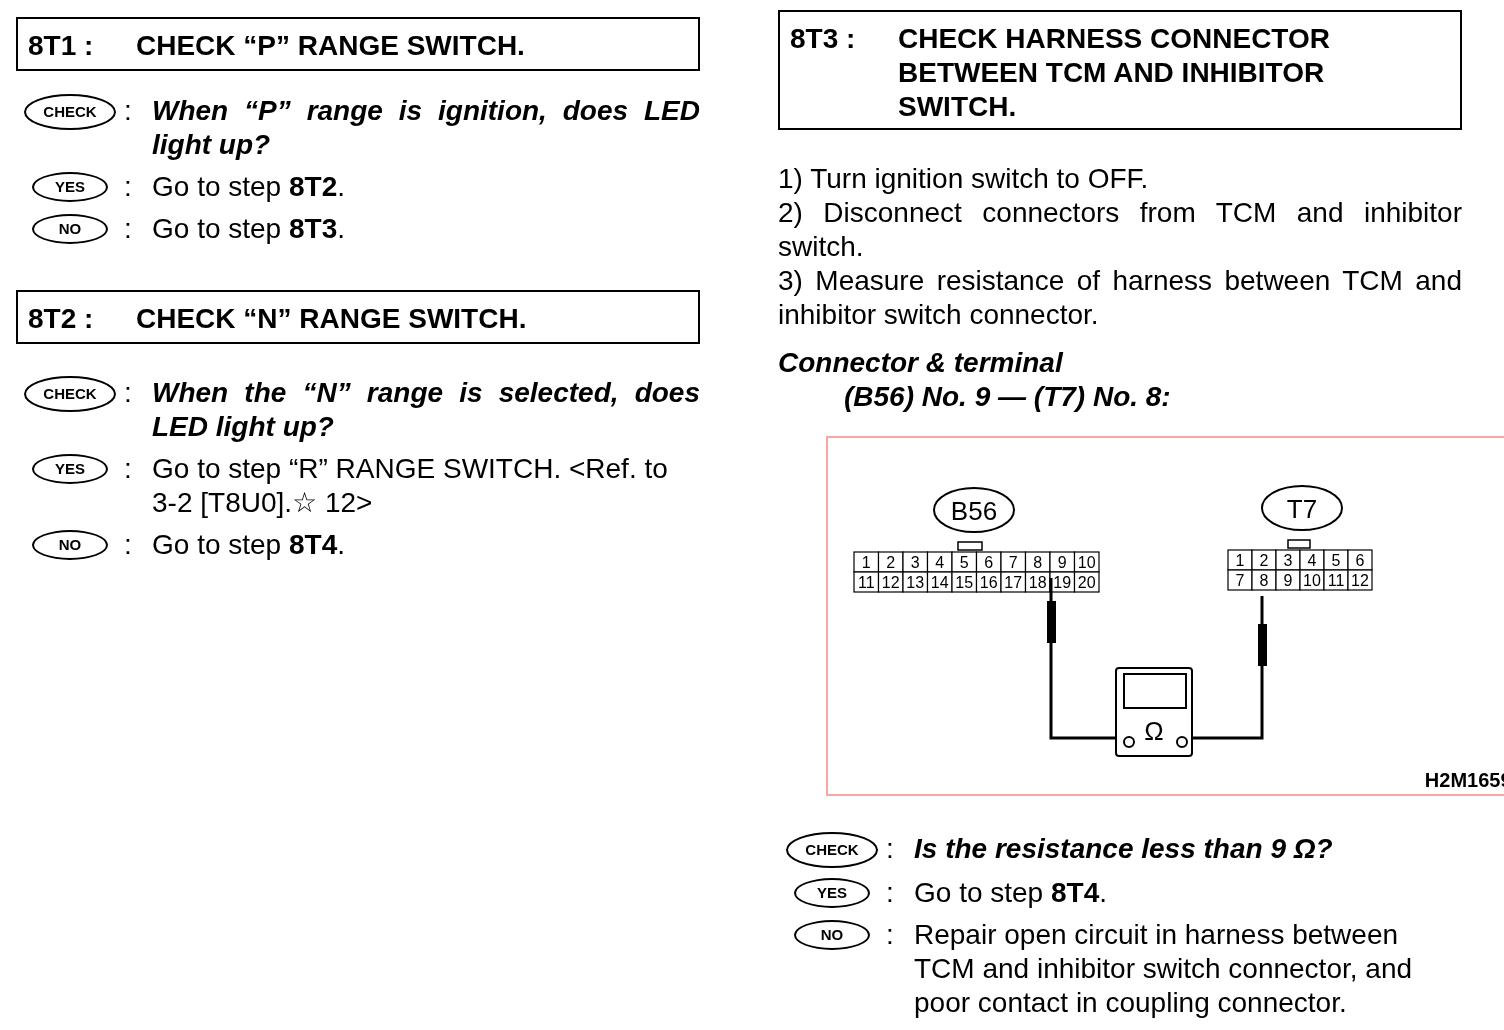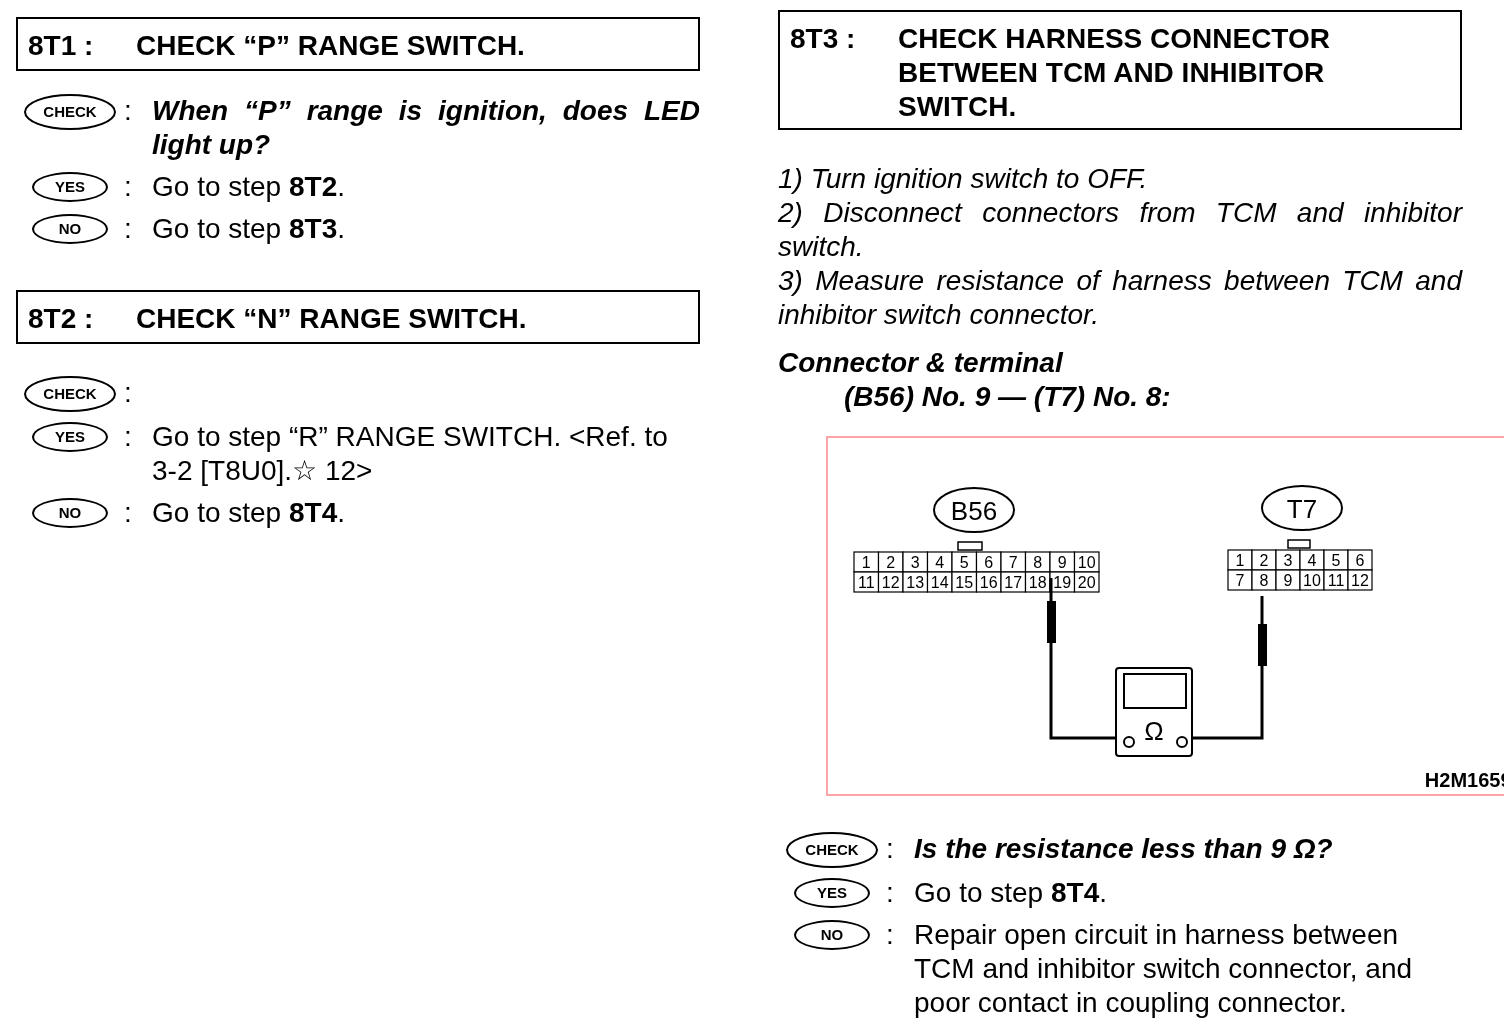--- a/index.html
+++ b/index.html
@@ -34,21 +34,21 @@
   }
   .badge.check { width: 92px; height: 36px; }
   .badge.yes { width: 76px; height: 30px; margin-top: 2px; }
   .badge.no { width: 76px; height: 30px; margin-top: 2px; }
   .colon { width: 28px; flex: 0 0 28px; }
   .ans { flex: 1; }
   .ans.italic { font-style: italic; font-weight: bold; text-align: justify; }
   .ans b { font-weight: bold; }
 
   .procedure { font-size: 28px; line-height: 34px; text-align: justify; }
-  .procedure p { margin: 0; font-style: italic; }
+  .procedure p { margin: 0; }
 
   .conn-label { font-size: 28px; line-height: 34px; font-style: italic; font-weight: bold; }
   .conn-label .sub { padding-left: 66px; display: block; }
 
   .diagram {
     position: absolute; left: 826px; top: 436px; width: 708px; height: 360px;
     border: 2px solid #fca5a5; box-sizing: border-box;
   }
   .diagram svg { position: absolute; left: 0; top: 0; }
   .fig-id { position: absolute; right: 6px; bottom: 2px; font-size: 20px; font-weight: bold; }
@@ -89,20 +89,21 @@
   <div class="step-box" style="position:absolute; top:290px; left:0; width:684px; height:54px;">
     <span class="num">8T2 :</span>
     <span class="title">CHECK “N” RANGE SWITCH.</span>
   </div>
   <div class="qa" style="position:absolute; top:376px; left:0; width:684px;">
     <div class="qa-row">
       <div class="badge-wrap">
           <span class="badge check">CHECK</span>
         </div>
       <span class="colon">:</span>
+      <span class="ans italic">When the “N” range is selected, does LED light up?</span>
     </div>
     <div class="qa-row">
       <div class="badge-wrap">
           <span class="badge yes">YES</span>
         </div>
       <span class="colon">:</span>
       <span class="ans"><span>Go to step “R” RANGE SWITCH. &lt;Ref. to 3-2 [T8U0].☆ 12&gt;</span></span>
     </div>
     <div class="qa-row">
       <div class="badge-wrap">

